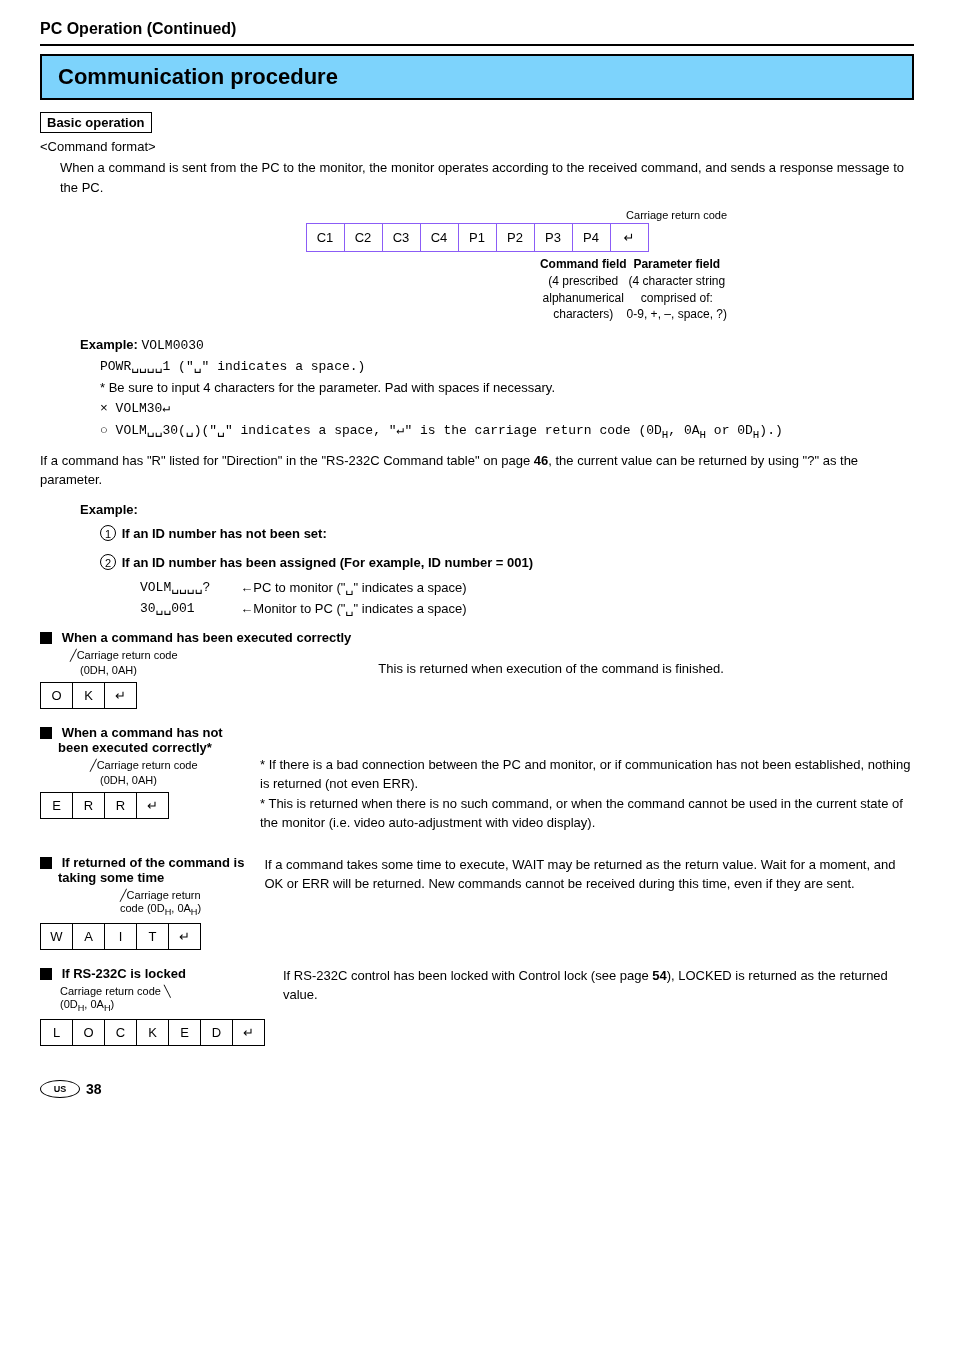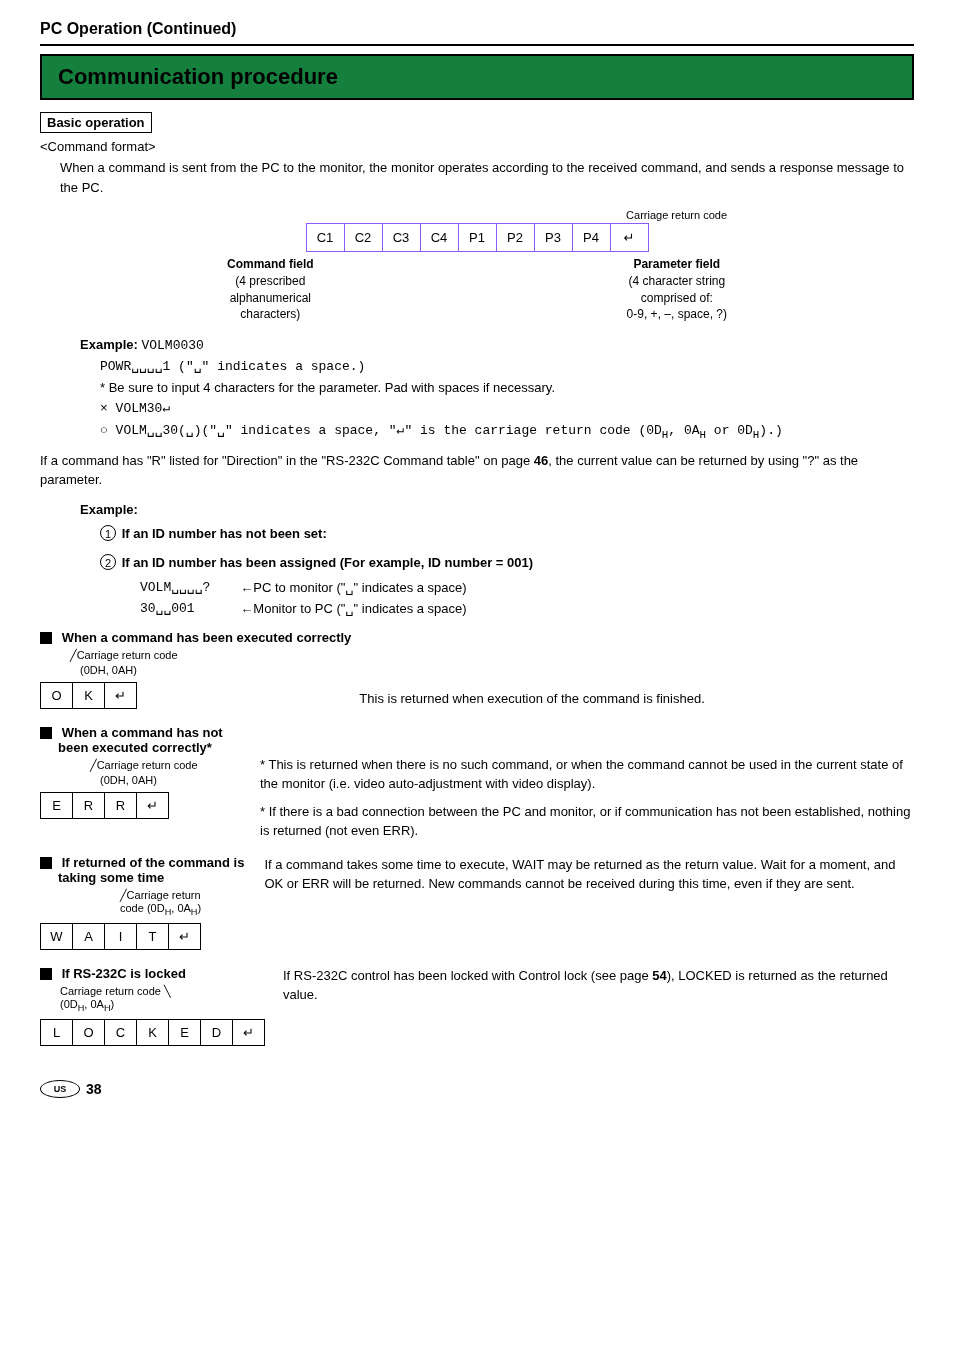--- a/index.html
+++ b/index.html
@@ -16,21 +16,21 @@
     .page-header {
       font-size: 16px;
       font-weight: bold;
       margin-bottom: 8px;
       padding-bottom: 6px;
       border-bottom: 2px solid #000;
     }
 
     .section-box {
       border: 2px solid #000;
-      background: #15803d;
+      background: #7dd3fc;
       padding: 8px 16px;
       margin-bottom: 12px;
     }
 
     .section-box h1 {
       font-size: 22px;
       font-weight: bold;
     }
 
     .basic-operation-label {
@@ -89,23 +89,23 @@
       display: inline-block;
       width: 12px;
       height: 12px;
       background: #000;
       margin-right: 6px;
       vertical-align: middle;
     }
 
     .response-section {
       display: flex;
-      gap: 8px;
+      gap: 27px;
       margin-bottom: 16px;
-      align-items: flex-end;
+      align-items: center;
     }
 
     .response-left {
       min-width: 200px;
     }
 
     .response-right {
       flex: 1;
       font-size: 13px;
       line-height: 1.5;
@@ -249,21 +249,21 @@
         <td>C3</td>
         <td>C4</td>
         <td>P1</td>
         <td>P2</td>
         <td>P3</td>
         <td>P4</td>
         <td>↵</td>
       </tr>
     </tbody>
       </table>
-    <div style="display:flex; width:100%; justify-content:space-between; margin-top:4px;">
+    <div style="display:flex; width:100%; justify-content:flex-end; margin-top:4px;">
       <div class="annotation-col">
         <div style="font-weight:bold;">Command field</div>
         <div>(4 prescribed</div>
         <div>alphanumerical</div>
         <div>characters)</div>
       </div>
       <div class="annotation-col">
         <div style="font-weight:bold;">Parameter field</div>
         <div>(4 character string</div>
         <div>comprised of:</div>
@@ -369,25 +369,25 @@
             <td>E</td>
             <td>R</td>
             <td>R</td>
             <td>↵</td>
           </tr>
         </tbody>
           </table>
       </div>
     </div>
     <div class="response-right" style="margin-top:30px;">
+      <p>
+        * If there is a bad connection between the PC and monitor, or if communication has not been established, nothing is returned (not even ERR).
+      </p>
       <p style="margin-bottom:8px;">
         * This is returned when there is no such command, or when the command cannot be used in the current state of the monitor  (i.e. video auto-adjustment with video display).
-      </p>
-      <p>
-        * If there is a bad connection between the PC and monitor, or if communication has not been established, nothing is returned (not even ERR).
       </p>
     </div>
   </div>
 
   <div class="wait-section" style="margin-top:14px;">
     <div class="wait-left">
       <div style="font-size:13px;font-weight:bold;margin-bottom:4px;">
         <span class="bullet-square"></span>
         <span>If returned of the command is</span><br>
         <span style="margin-left:18px;">taking some time</span>

